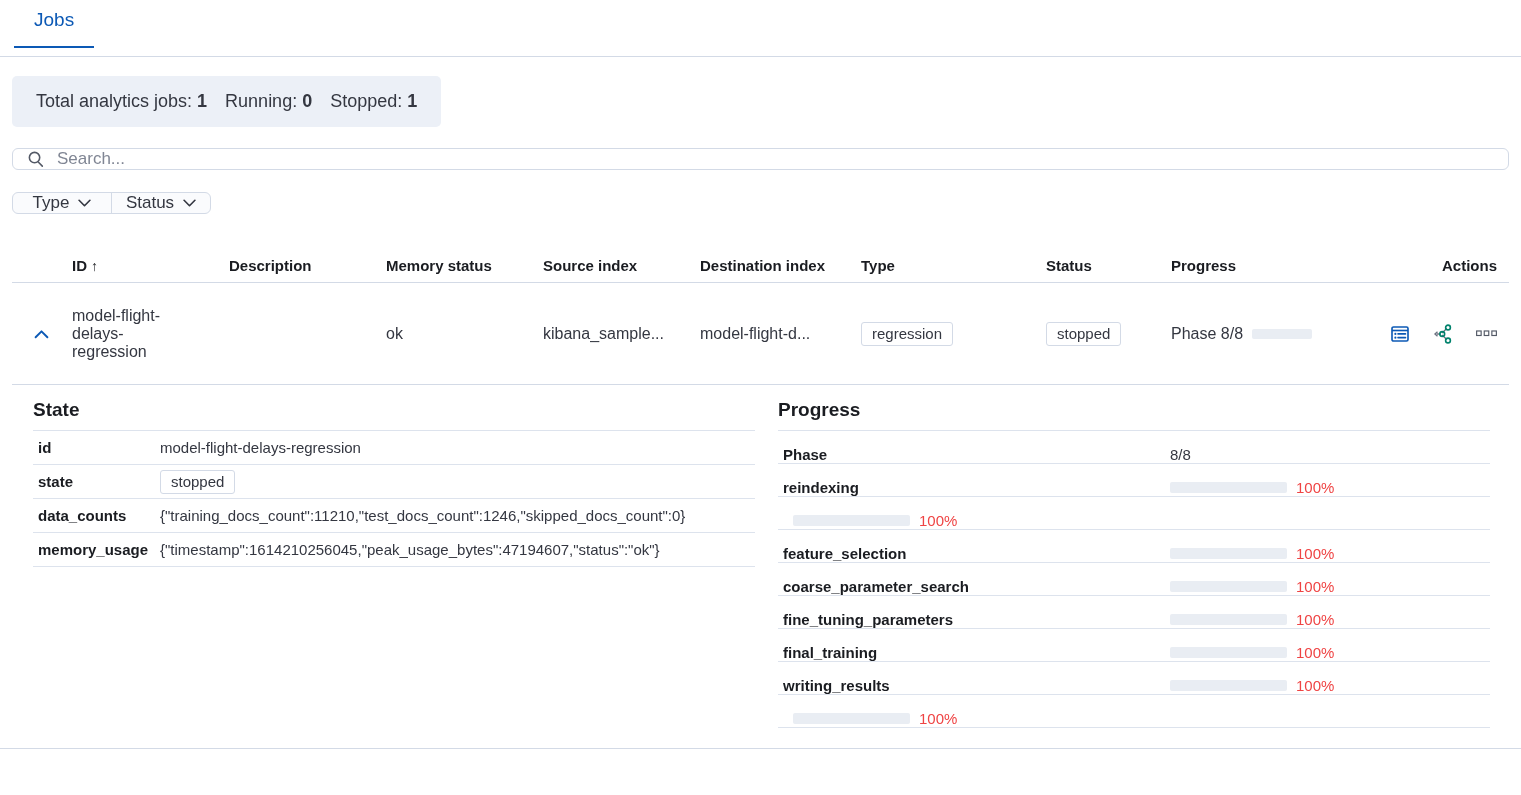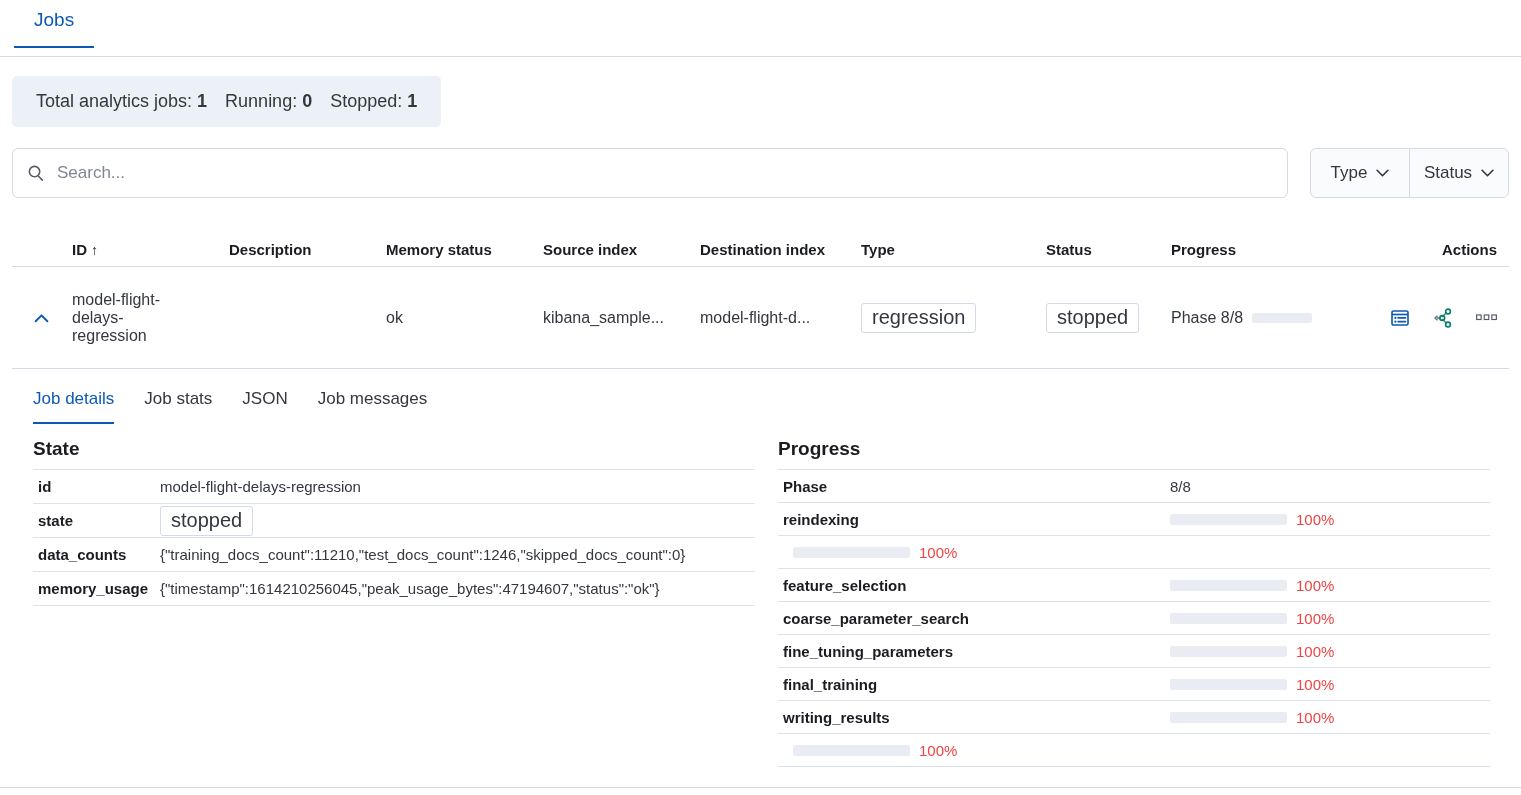--- a/index.html
+++ b/index.html
@@ -17,21 +17,21 @@
   .toolbar-row { display: flex; justify-content: space-between; align-items: center;
     margin: 19px 11px 0 12px; }
   .stats-bar { background: #ecf0f7; border-radius: 5px; height: 51px; display: flex;
     align-items: center; gap: 18px; padding: 0 24px; font-size: 18px; }
   .stat b { font-weight: 700; margin-left: 5px; }
   .create-job { display: flex; align-items: center; gap: 9px; background: #0c59b5;
     color: #fff; border: none; border-radius: 6px; height: 40px; padding: 0 18px;
     font-size: 17px; font-family: inherit; cursor: pointer; }
 
   
-  .search-row { display: flex; gap: 22px; margin: 21px 12px 0; }
+  .search-row { display: flex; gap: 22px; margin: 21px 12px 0; flex-direction: column; }
   .search-box { flex: 1; display: flex; align-items: center; gap: 12px; height: 50px;
     border: 1px solid #d3dae6; border-radius: 6px; background: #fff; padding: 0 14px; }
   .search-box input { border: none; outline: none; flex: 1; font-size: 17px;
     font-family: inherit; color: #343741; background: transparent; }
   .search-box input::placeholder { color: #808694; }
   .filter-group { display: flex; width: 199px; border: 1px solid #d3dae6;
     border-radius: 6px; background: #fafbfd; overflow: hidden; }
   .filter-btn { flex: 1; display: flex; align-items: center; justify-content: center;
     gap: 9px; background: transparent; border: none; font-size: 17px; color: #343741;
     font-family: inherit; cursor: pointer; }
@@ -47,21 +47,21 @@
   .col-id { width: 157px; padding-right: 46px; }
   .col-desc, .col-mem, .col-src { width: 157px; padding-right: 12px; }
   .col-dest { width: 161px; padding-right: 12px; }
   .col-type { width: 185px; }
   .col-status { width: 125px; }
   .col-progress { width: 180px; display: flex; align-items: center; gap: 9px; }
   .col-actions { flex: 1; display: flex; justify-content: flex-end; align-items: center;
     gap: 23px; padding-right: 12px; }
   .sort-arrow { font-size: 14px; font-weight: 400; margin-left: 4px; }
   .badge { display: inline-block; border: 1px solid #d3dae6; border-radius: 3px;
-    padding: 2px 10px 3px; font-size: 20px; background: #fff; color: #343741; }
+    padding: 2px 10px 3px; font-size: 15px; background: #fff; color: #343741; }
   .row-bar { width: 60px; height: 10px; border-radius: 2px; background: #e9edf3;
     overflow: hidden; }
   .bar-fill { height: 100%; background: #0c59b5; border-radius: 2px; }
   .icon-btn { background: none; border: none; padding: 0; cursor: pointer;
     display: flex; align-items: center; }
   .expander { background: none; border: none; padding: 0; cursor: pointer; }
 
   
   .details-tabs { display: flex; gap: 8px; padding: 8px 21px 0; }
   .d-tab { padding: 12px 0 13px; margin-right: 22px; font-size: 17px; color: #343741;
@@ -70,21 +70,21 @@
 
   .panels { display: flex; gap: 23px; margin: 14px 0 0 21px; align-items: flex-start; }
   .panel-state { width: 722px; }
   .panel-progress { width: 712px; }
   .panel-title { font-size: 19px; font-weight: 700; color: #1a1c21;
     padding-bottom: 9px; border-bottom: 1px solid #dde3ed; }
   .kv-row { display: flex; align-items: center; min-height: 34px;
     border-bottom: 1px solid #dde3ed; font-size: 15px; }
   .kv-key { width: 127px; font-weight: 700; color: #1a1c21; padding-left: 5px; }
   .kv-val { flex: 1; color: #343741; }
-  .ph-row { display: flex; align-items: center; height: 33px;
+  .ph-row { display: flex; align-items: flex-end; height: 33px;
     border-bottom: 1px solid #dde3ed; font-size: 15px; }
   .ph-name { width: 377px; font-weight: 700; color: #1a1c21; padding-left: 5px; }
   .ph-value { display: flex; align-items: center; gap: 9px; margin-left: 15px; }
   .ph-bar { width: 117px; height: 11px; border-radius: 2px; background: #e9edf3;
     overflow: hidden; }
   .ph-pct { font-size: 15px; color: #ef4444; }
 
   .bottom-rule { border-top: 1px solid #d3dae6; margin-top: 20px; width: 1521px; }
 </style>
 </head>
@@ -202,26 +202,20 @@
               <rect x="0.6" y="0.6" width="4.3" height="4.3" stroke="#535966" stroke-width="1.1"></rect>
               <rect x="7.85" y="0.6" width="4.3" height="4.3" stroke="#535966" stroke-width="1.1"></rect>
               <rect x="15.1" y="0.6" width="4.3" height="4.3" stroke="#535966" stroke-width="1.1"></rect>
             </svg>
         </span>
       </button>
     </div>
   </div>
 
   <div class="row-details">
-    <div class="details-tabs">
-      <div class="d-tab active">Job details</div>
-      <div class="d-tab">Job stats</div>
-      <div class="d-tab">JSON</div>
-      <div class="d-tab">Job messages</div>
-    </div>
 
     <div class="panels">
 
       <div class="panel-state">
         <div class="panel-title">State</div>
         <div class="kv-row">
           <div class="kv-key">id</div>
           <div class="kv-val">model-flight-delays-regression</div>
         </div>
         <div class="kv-row">

